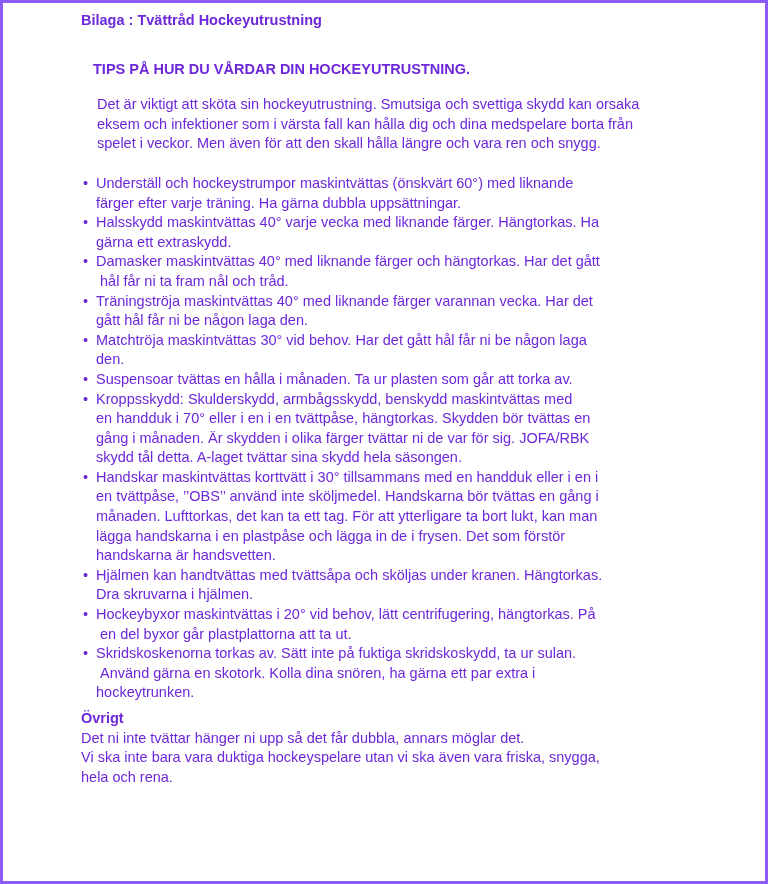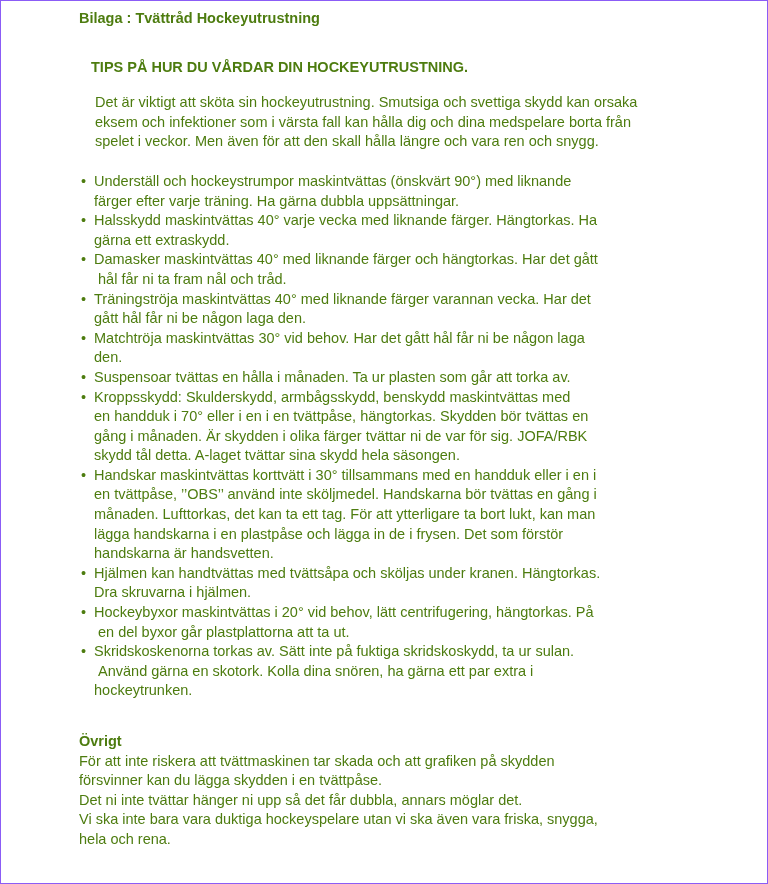--- a/index.html
+++ b/index.html
@@ -9,26 +9,26 @@
   }
   body {
     width: 768px;
     height: 884px;
     overflow: hidden;
   }
   .page {
     box-sizing: border-box;
     width: 768px;
     height: 884px;
-    border: 1px solid #8b5cf6;
+    border: 3px solid #8b5cf6;
     padding: 8px 58px 0 78px;
     font-family: "Liberation Sans", "DejaVu Sans", sans-serif;
     font-size: 14.5px;
     line-height: 19.6px;
-    color: #4d7c0f;
+    color: #6d28d9;
     background: #ffffff;
   }
   .doc-title {
     font-size: 14.5px;
     font-weight: bold;
     margin: 0 0 29px 0;
   }
   .section-heading {
     font-size: 14.5px;
     font-weight: bold;
@@ -49,21 +49,21 @@
   }
   .bullet-marker {
     flex: none;
     width: 13px;
   }
   .li-text {
     white-space: pre-wrap;
     flex: 1;
   }
   .other-section {
-    margin-top: 31px;
+    margin-top: 6px;
   }
   .other-heading {
     font-size: 14.5px;
     font-weight: bold;
     margin: 0;
   }
   .other-section p {
     margin: 0;
     white-space: pre-wrap;
   }
@@ -77,21 +77,21 @@
 
   <h2 class="section-heading">TIPS PÅ HUR DU VÅRDAR DIN HOCKEYUTRUSTNING.</h2>
 
   <p class="intro">Det är viktigt att sköta sin hockeyutrustning. Smutsiga och svettiga skydd kan orsaka
 eksem och infektioner som i värsta fall kan hålla dig och dina medspelare borta från
 spelet i veckor. Men även för att den skall hålla längre och vara ren och snygg.</p>
 
   <ul class="tips-list">
     <li>
       <span class="bullet-marker">•</span>
-      <span class="li-text">Underställ och hockeystrumpor maskintvättas (önskvärt 90°) med liknande
+      <span class="li-text">Underställ och hockeystrumpor maskintvättas (önskvärt 60°) med liknande
 färger efter varje träning. Ha gärna dubbla uppsättningar.</span>
     </li>
     <li>
       <span class="bullet-marker">•</span>
       <span class="li-text">Halsskydd maskintvättas 40° varje vecka med liknande färger. Hängtorkas. Ha
 gärna ett extraskydd.</span>
     </li>
     <li>
       <span class="bullet-marker">•</span>
       <span class="li-text">Damasker maskintvättas 40° med liknande färger och hängtorkas. Har det gått
@@ -139,20 +139,18 @@
     <li>
       <span class="bullet-marker">•</span>
       <span class="li-text">Skridskoskenorna torkas av. Sätt inte på fuktiga skridskoskydd, ta ur sulan.
  Använd gärna en skotork. Kolla dina snören, ha gärna ett par extra i
 hockeytrunken.</span>
     </li>
   </ul>
 
   <div class="other-section">
     <h2 class="other-heading">Övrigt</h2>
-    <p>För att inte riskera att tvättmaskinen tar skada och att grafiken på skydden
-försvinner kan du lägga skydden i en tvättpåse.</p>
     <p>Det ni inte tvättar hänger ni upp så det får dubbla, annars möglar det.</p>
     <p>Vi ska inte bara vara duktiga hockeyspelare utan vi ska även vara friska, snygga,
 hela och rena.</p>
   </div>
 
 </div>
 
 </body></html>

